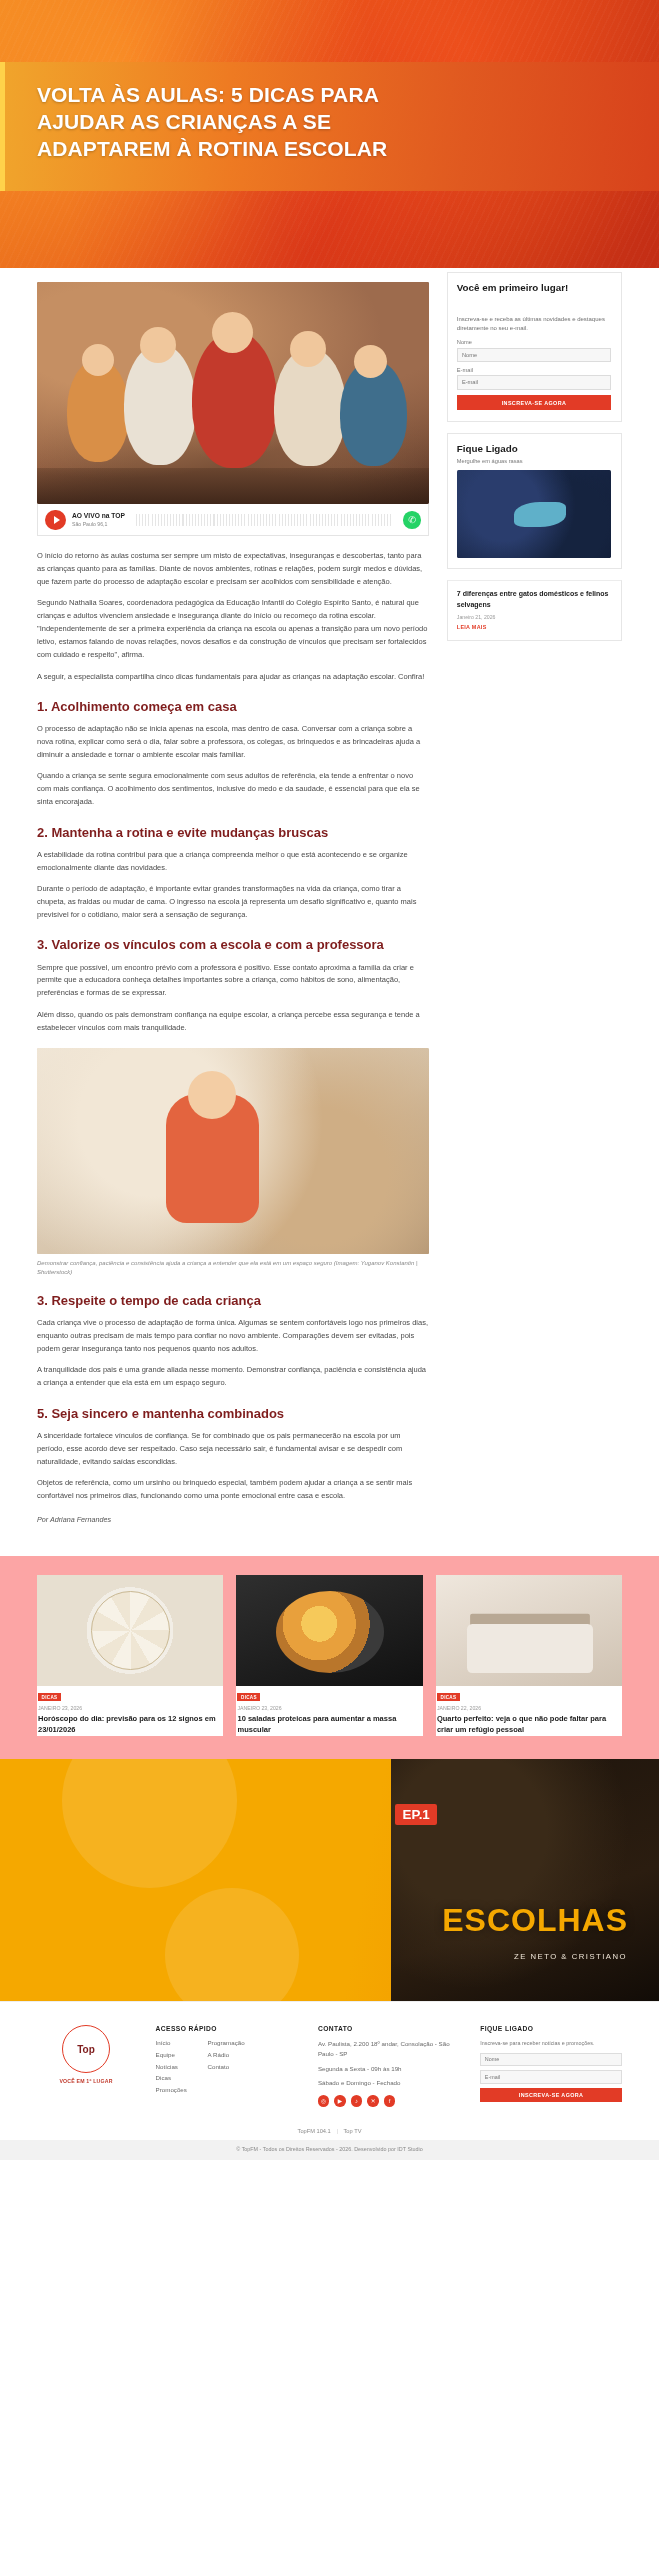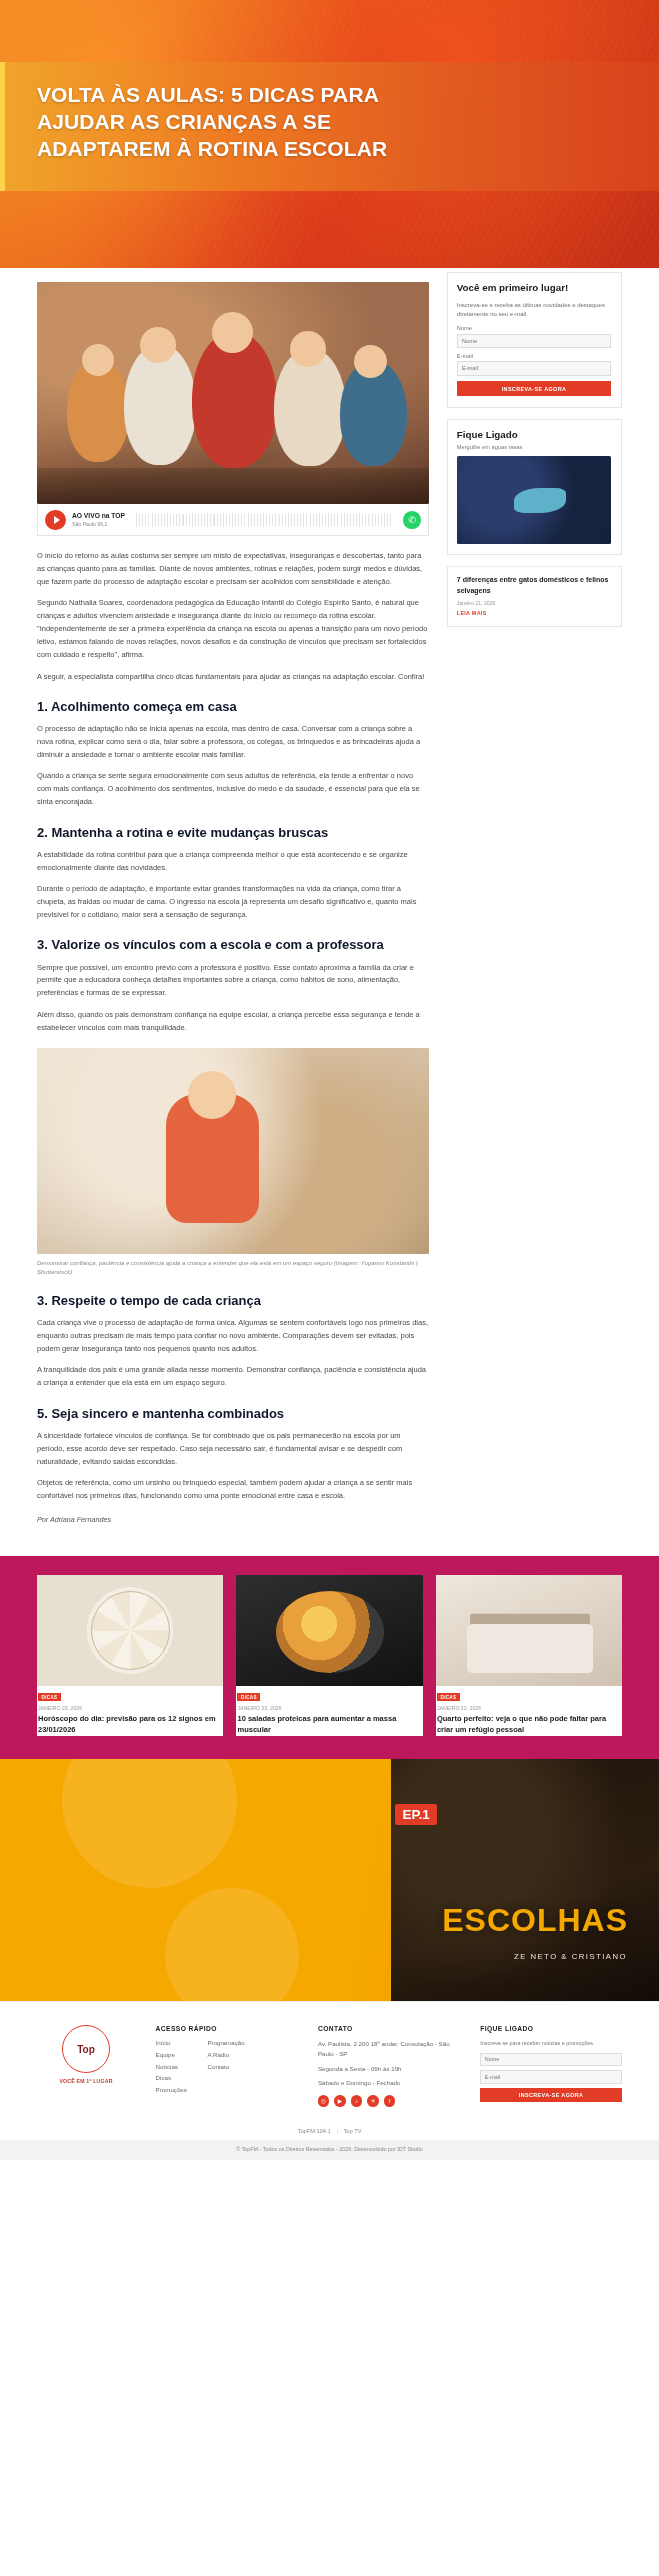--- a/index.html
+++ b/index.html
@@ -159,21 +159,21 @@
   .article { width: 392px; padding-top: 13.4px; }
   .article p {
     font-size: 7.5px;
     line-height: 1.72;
     color: #4a4a4a;
     margin-bottom: 8.8px;
   }
   .article h2 {
     font-size: 13px;
     line-height: 1.3;
-    color: #0f172a;
+    color: #7f1d1d;
     margin: 15.5px 0 7.2px;
     font-weight: bold;
   }
   .article .byline {
     font-style: italic;
     font-size: 7.2px;
     color: #555;
     margin-top: 11.3px;
   }
   .caption {
@@ -207,21 +207,21 @@
   .side-card {
     border: 0.5px solid #e6e6e6;
     background: #fff;
     padding: 9.3px 9.3px 10.3px;
     margin-bottom: 11.3px;
   }
   .side-card h3 {
     font-size: 9.8px;
     line-height: 1.25;
     color: #1b1b1b;
-    margin-bottom: 6px;
+    margin-bottom: 20px;
   }
   .side-card p.small {
     font-size: 6px;
     line-height: 1.55;
     color: #6f6f6f;
     margin-bottom: 6.2px;
   }
   .side-card .lbl {
     font-size: 5.7px;
     color: #777;
@@ -277,21 +277,21 @@
     line-height: 1.5;
     color: #1b1b1b;
     margin-bottom: 3.1px;
   }
   .related .date { font-size: 5.2px; color: #9a9a9a; margin-bottom: 4.1px;}
   .related .more { font-size: 5.4px; font-weight: bold; color: #e23b26; letter-spacing:0.3px;}
 
   
   .cards-band {
     width: 659px;
-    background: #be185d;
+    background: #fca5a5;
     padding: 18.5px 37px 23px;
     margin-top: 20.6px;
     display: flex;
     gap: 13.4px;
   }
   .card { width: 187px; background: #fff; }
   .card .thumb {
     width: 100%;
     height: 111px;
     position: relative;

